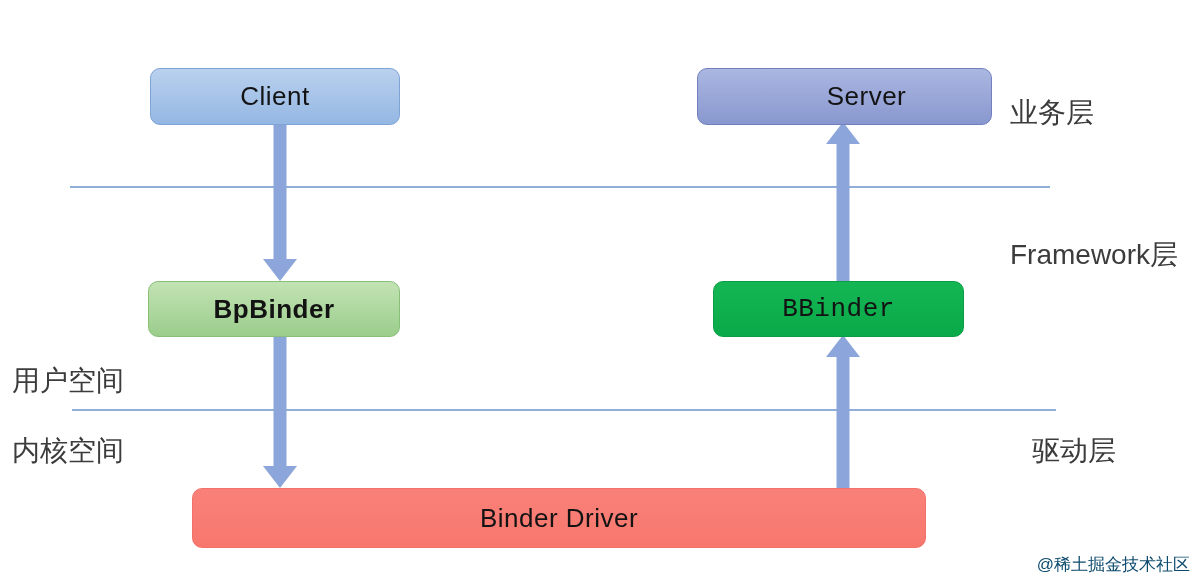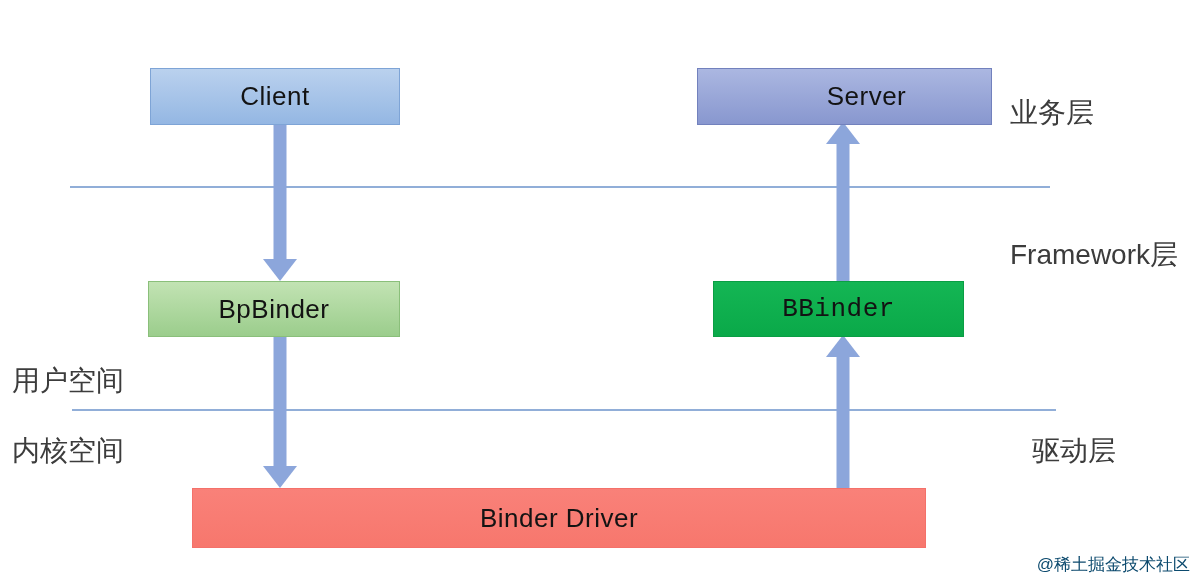--- a/index.html
+++ b/index.html
@@ -14,39 +14,40 @@
   
   .divider { position: absolute; height: 2px; background: #91aed8; z-index: 1; }
   #divider-top    { left: 70px;  top: 186px; width: 980px; }
   #divider-bottom { left: 72px;  top: 409px; width: 984px; }
 
   
   .node {
     position: absolute;
     display: flex; align-items: center; justify-content: center;
     font-size: 26px; color: #131313;
-    border-radius: 0;
+    border-radius: 10px;
     z-index: 3;
     letter-spacing: 0.5px;
   }
   #node-client {
     left: 150px; top: 68px; width: 248px; height: 55px;
     background: linear-gradient(180deg, #bad1ee, #94b7e3);
     border: 1px solid #7ea4d6;
   }
   #node-server {
     left: 697px; top: 68px; width: 249px; height: 55px;
     background: linear-gradient(180deg, #abb7e1, #8897cf);
     border: 1px solid #7281bd;
     padding-left: 44px;
   }
   #node-bpbinder {
     left: 148px; top: 281px; width: 250px; height: 54px;
     background: linear-gradient(180deg, #c2e3b3, #9bcd8c);
     border: 1px solid #8abf7a;
+    font-weight: bold;
   }
   #node-bbinder {
     left: 713px; top: 281px; width: 249px; height: 54px;
     background: linear-gradient(180deg, #14b654, #0aa949);
     border: 1px solid #0a9e44;
     font-family: Liberation Mono, monospace;
   }
   #node-binder-driver {
     left: 192px; top: 488px; width: 732px; height: 58px;
     background: linear-gradient(180deg, #f98179, #f7776d);

